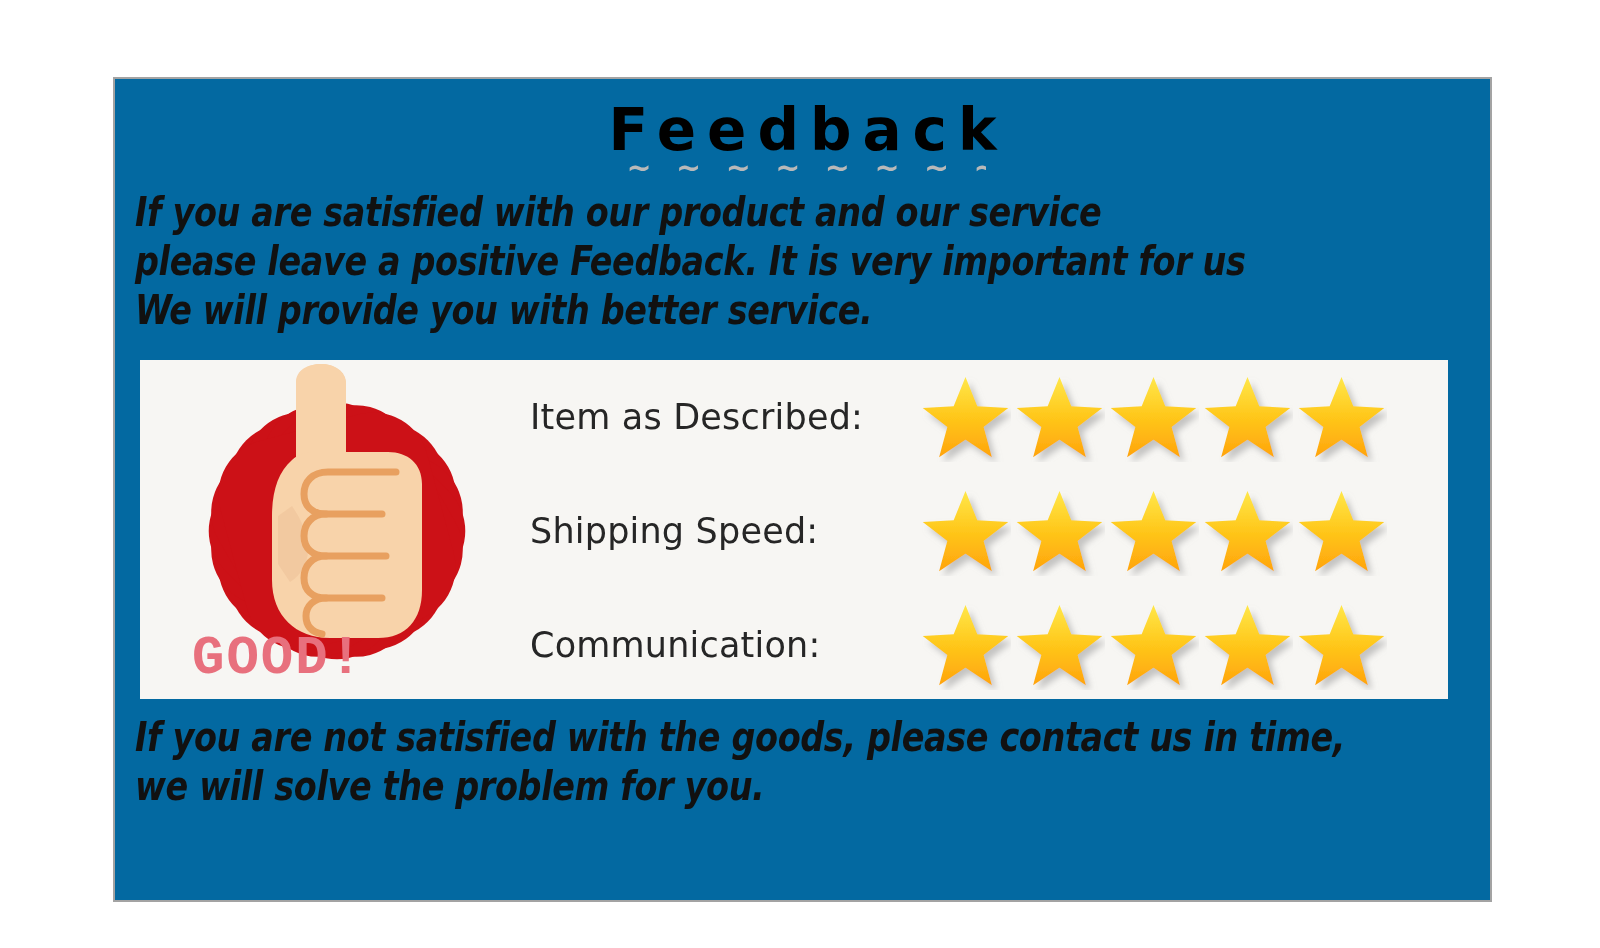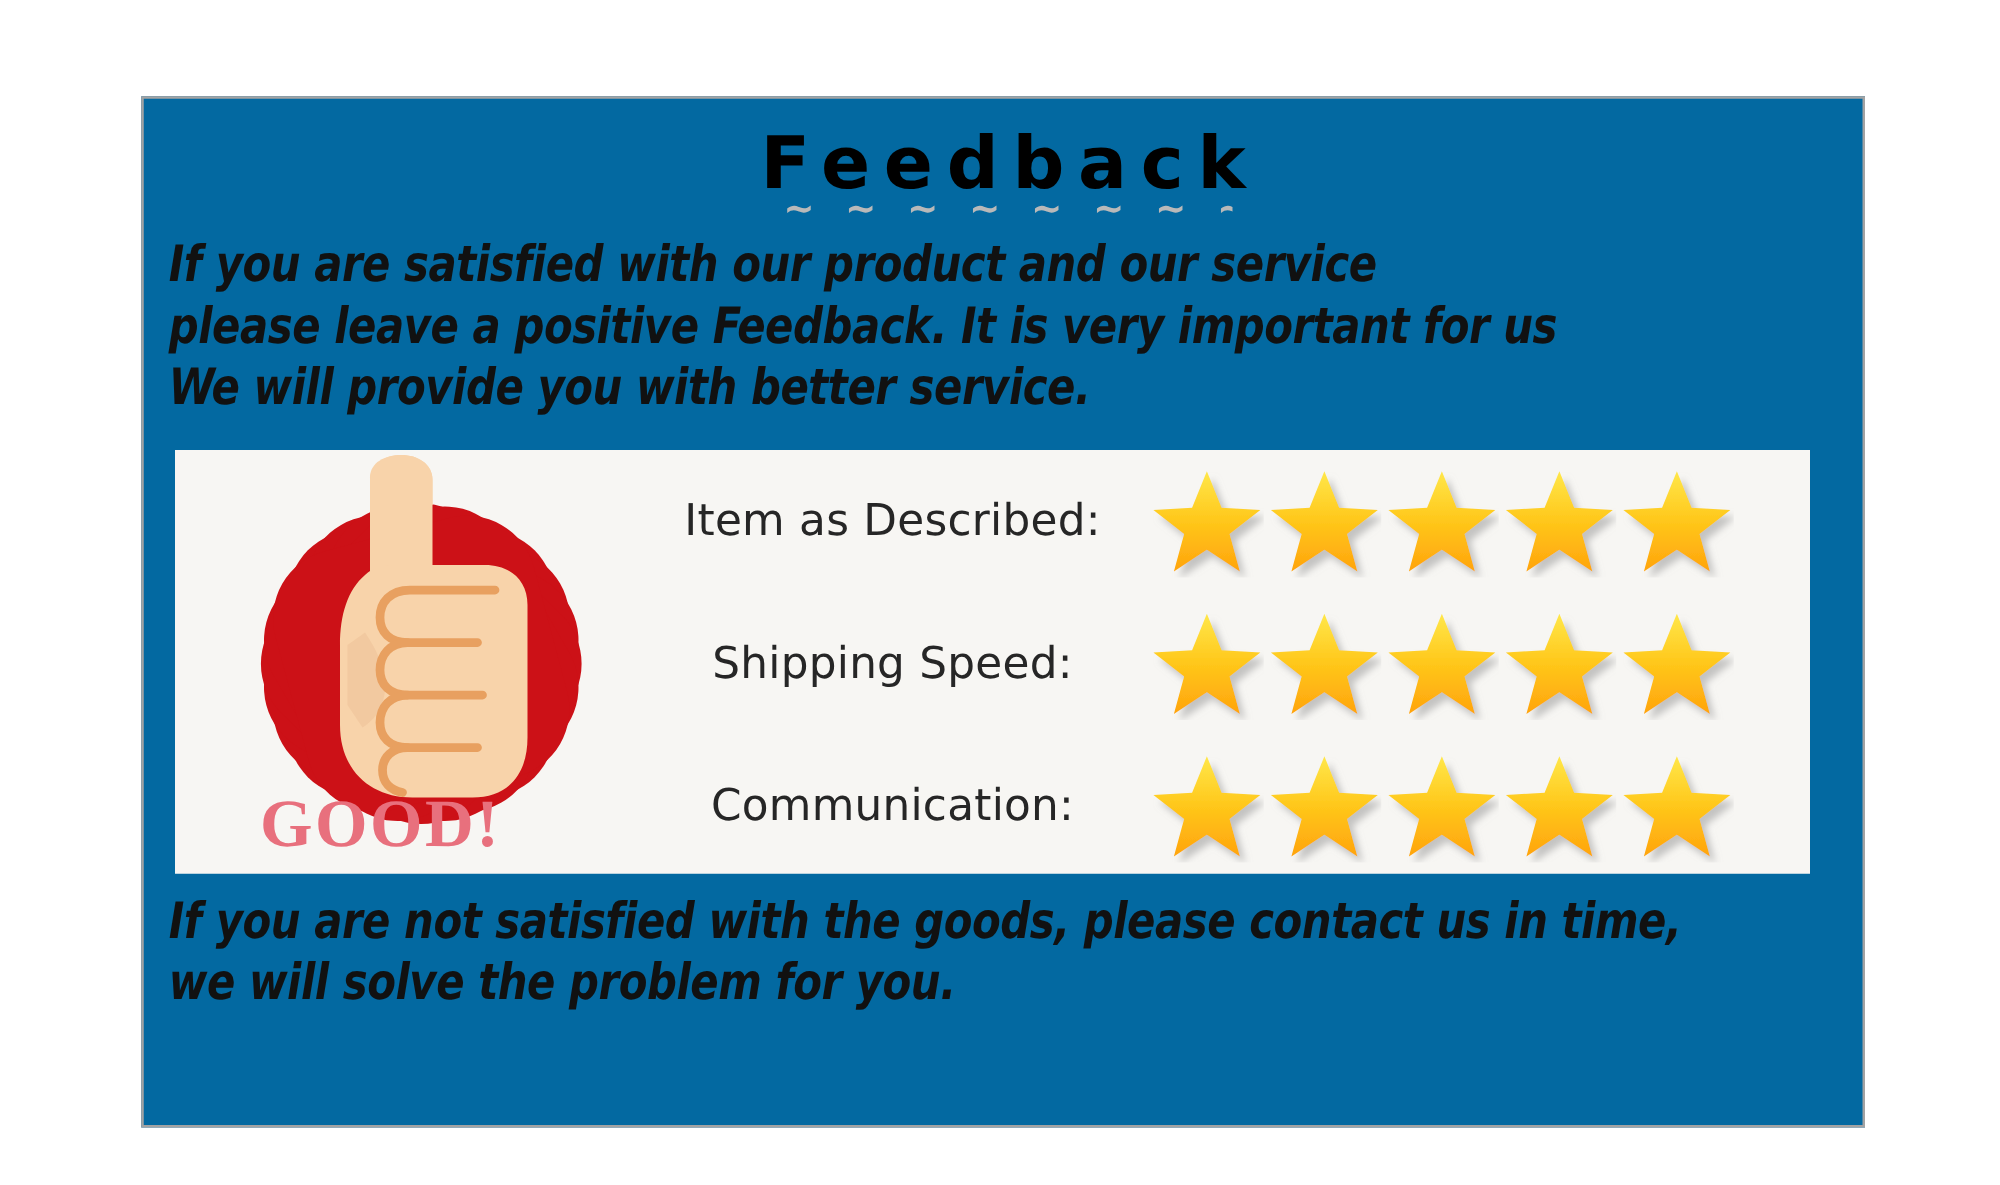--- a/index.html
+++ b/index.html
@@ -146,23 +146,23 @@
 
   .hand {
     position: absolute;
     left: 0;
     top: 0;
     width: 270px;
     height: 292px;
   }
   .good-text {
     position: absolute;
-    left: 68px;
+    left: 52px;
     top: 272px;
-    font-family: Liberation Serif, serif;
+    font-family: Liberation Mono, monospace;
     font-weight: 700;
     font-size: 54px;
     letter-spacing: 2px;
     color: #e8707d;
     line-height: 1;
   }
 
   
   .rating-rows {
     flex: 1 1 auto;
@@ -173,21 +173,21 @@
     padding-right: 34px;
     padding-top: 4px;
   }
   .rating-row {
     display: flex;
     align-items: center;
   }
   .rating-label {
     flex: 0 0 auto;
     width: 390px;
-    text-align: center;
+    text-align: left;
     font-family: "DejaVu Sans", sans-serif;
     font-weight: 400;
     font-size: 35px;
     color: #262626;
     letter-spacing: 0.2px;
     line-height: 1.1;
     padding-right: 22px;
     box-sizing: border-box;
   }
   .stars {

